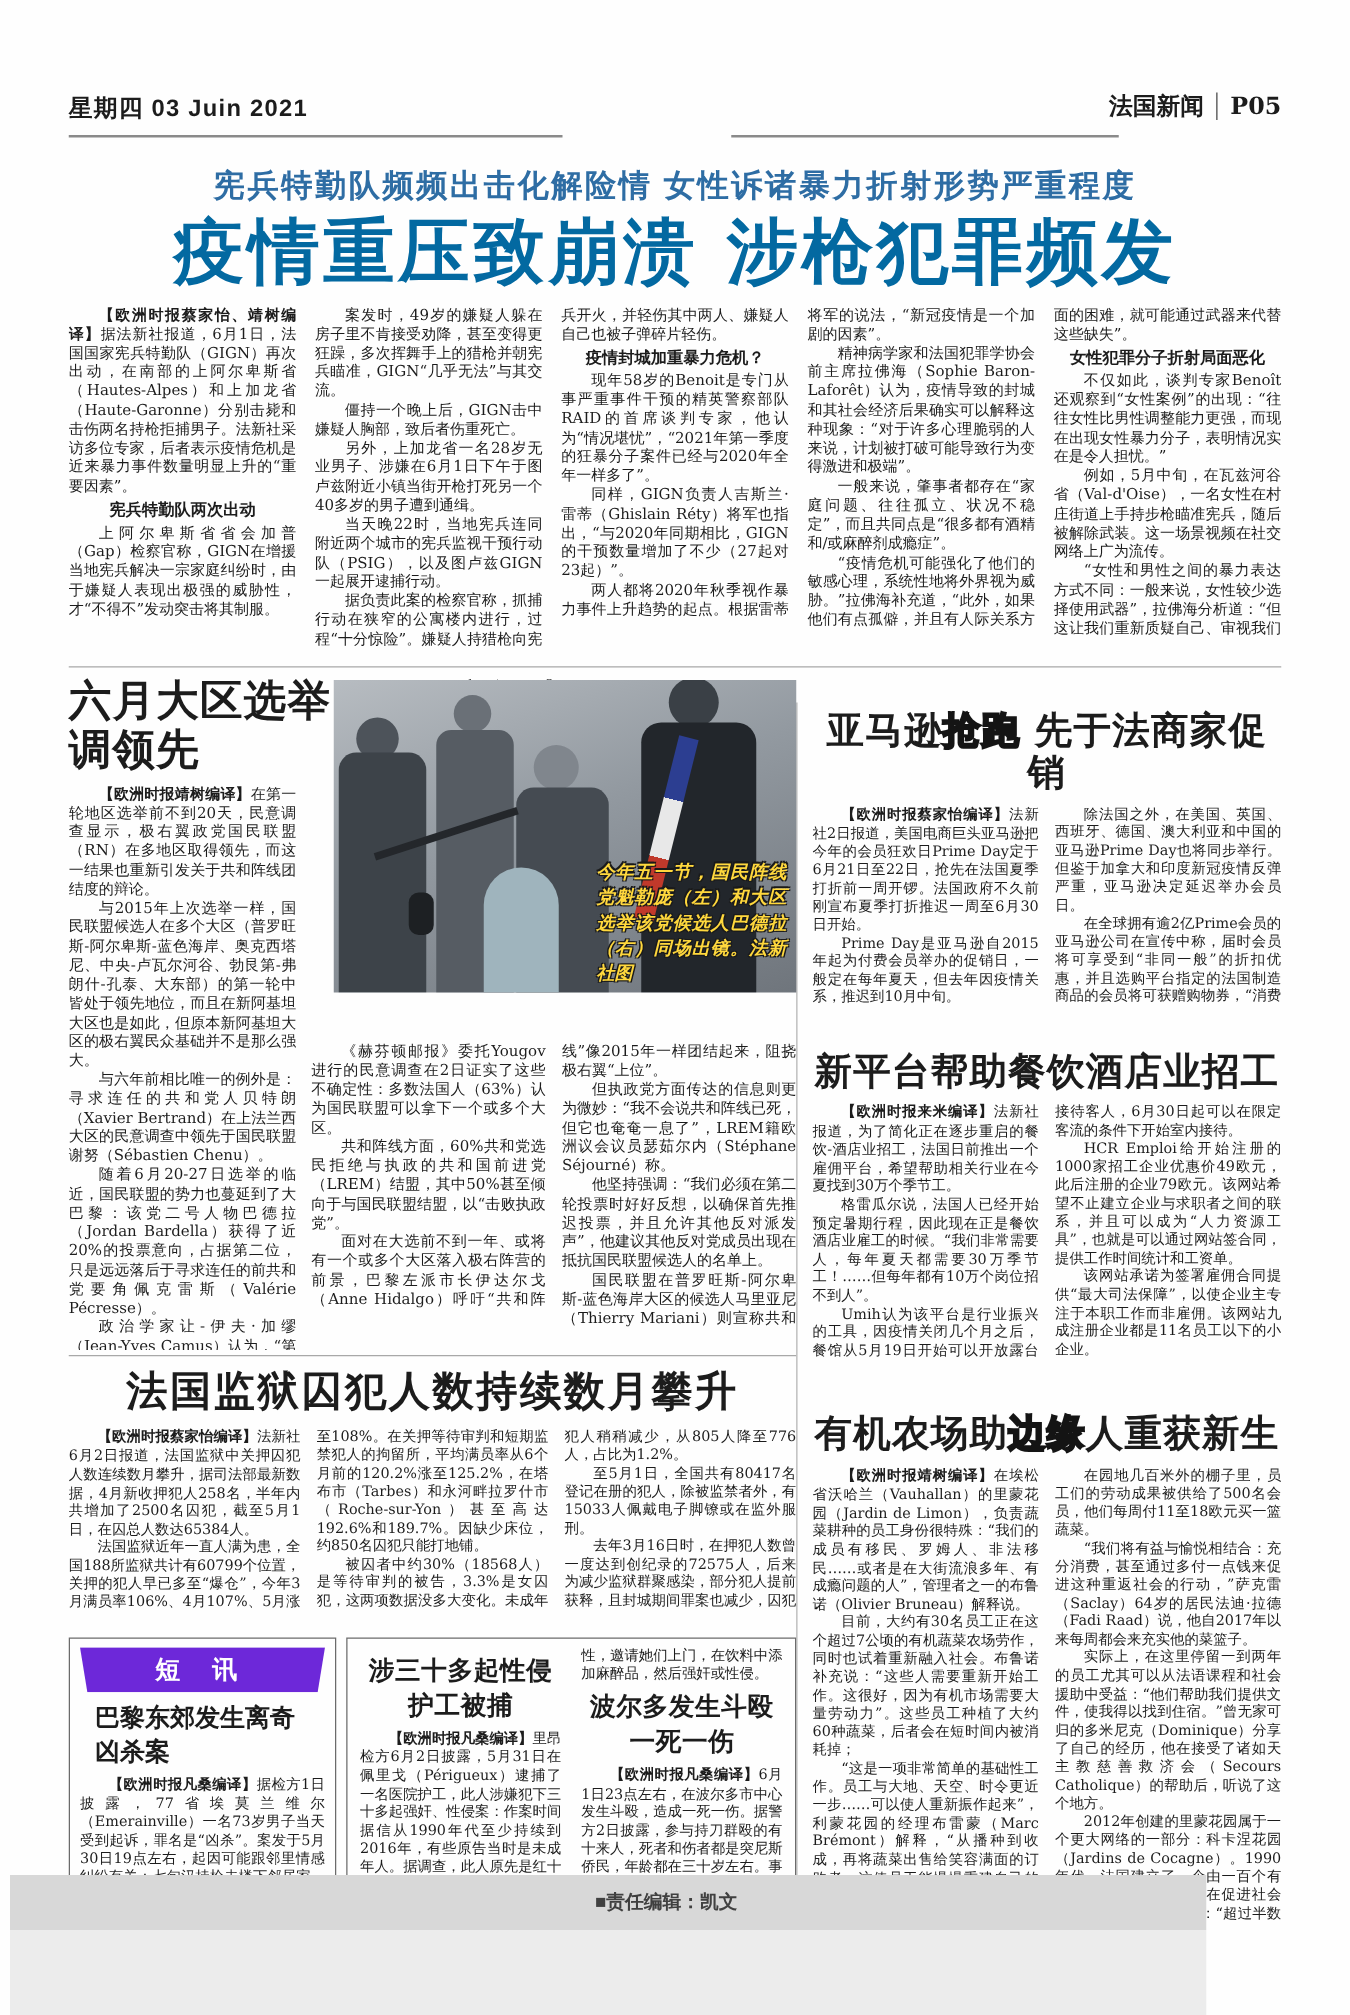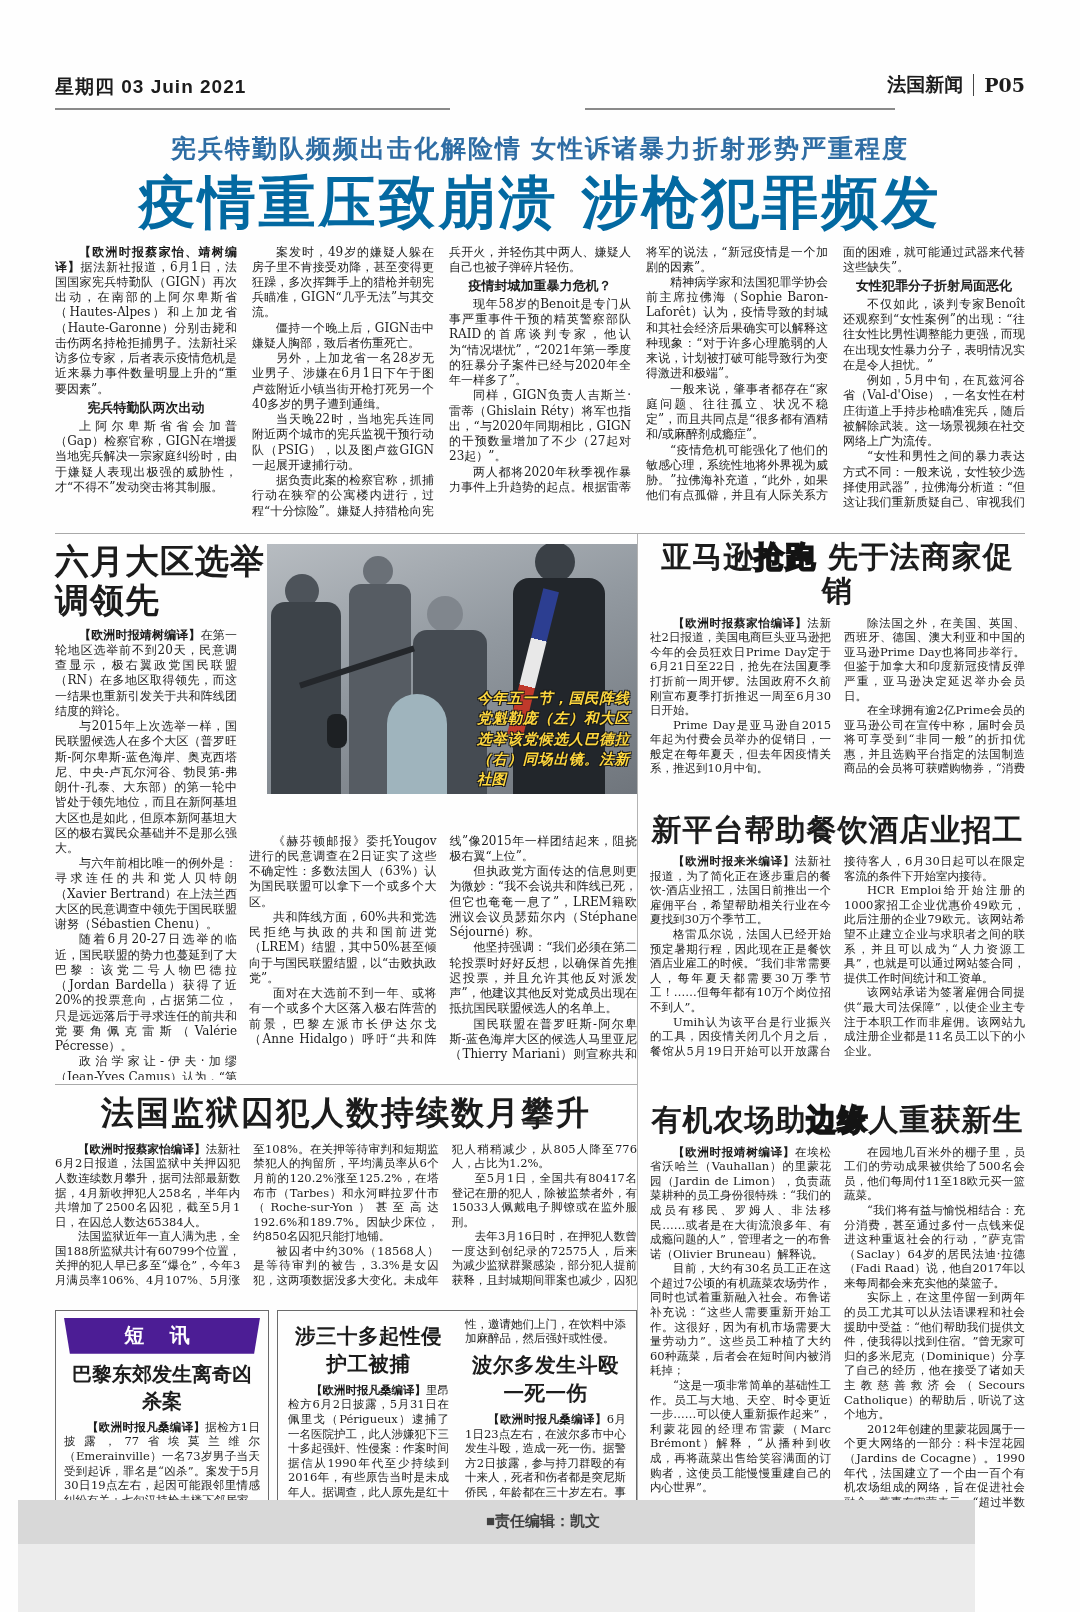--- a/index.html
+++ b/index.html
@@ -33,21 +33,21 @@
             font-family:"Liberation Sans",sans-serif; }
   .main-headline { text-align:center; color:#0369a1; font-size:57px; font-weight:900; letter-spacing:3px;
                    line-height:1.15; margin-top:4px; }
   .lead-body { margin-top:10px; height:280px; overflow:hidden; column-count:5; column-gap:15px; }
 
   .rule-full { border-top:1px solid #a8a8a8; margin-top:8px; }
 
   
   .main { display:flex; align-items:stretch; }
   .left-col { width:582px; }
-  .right-col { flex:1; border-left:1px solid #b3b3b3; padding-left:12px; }
+  .right-col { flex:1; border-left:1px solid #b3b3b3; padding-left:12px;margin-top:28px; }
 
   
   .election { position:relative; padding-top:8px; }
   .election-hl { font-size:34px; font-weight:900; letter-spacing:1px; width:465px; line-height:1.15; }
   .photo { position:absolute; top:10px; right:0; width:370px; height:250px; overflow:hidden;
            background:linear-gradient(160deg,#b7bcc1 0%,#9299a0 45%,#6f757c 100%); }
   .ph { position:absolute; }
   .ph-head { border-radius:50%; background:#4d535a; }
   .caption { position:absolute; right:8px; bottom:4px; width:152px; color:#ffd83d; font-weight:900;
              font-size:14.5px; line-height:1.4; text-align:justify; font-style:italic;
@@ -58,42 +58,42 @@
 
   
   .prison { margin-top:4px; border-top:1px solid #a8a8a8; padding-top:6px; }
   .prison-hl { text-align:center; font-size:33px; font-weight:900; letter-spacing:2px; }
   .prison-body { margin-top:6px; height:158px; overflow:hidden; column-count:3; column-gap:13px; }
   .prison-body .para, .crime-box .para, .brief-box .para, .right-col .para { font-size:11.5px; }
 
   
   .bottom-row { display:flex; gap:8px; margin-top:10px; height:236px; }
   .brief-box { width:214px; flex:none; border:1px solid #6b6b6b; padding:7px 8px; overflow:hidden; }
-  .brief-bar { background:#4c1d95; color:#fff; text-align:center; font-size:20px; font-weight:bold;
+  .brief-bar { background:#6d28d9; color:#fff; text-align:center; font-size:20px; font-weight:bold;
                letter-spacing:10px; padding:4px 0 5px; font-family:"Liberation Sans",sans-serif;
                clip-path:polygon(0 0,100% 0,97% 100%,3% 100%); }
-  .brief-hl { text-align:center; font-size:20px; font-weight:900; font-family:"Liberation Sans",sans-serif;
-              margin:7px 0 5px; }
+  .brief-hl { font-size:20px; font-weight:900; font-family:"Liberation Sans",sans-serif;
+              margin:7px 12px 5px; }
   .crime-box { flex:1; border:1px solid #6b6b6b; padding:6px 10px; column-count:2; column-gap:16px; overflow:hidden; }
   .sub-hl { text-align:center; font-size:20.5px; font-weight:900; font-family:"Liberation Sans",sans-serif;
             margin:5px 0 5px; letter-spacing:0.5px; }
 
   
   .rail-hl { text-align:center; font-size:30px; font-weight:900; letter-spacing:1px; line-height:1.15; }
   .hollow { color:#fff; -webkit-text-stroke:2px #141414; text-shadow:0 0 1px #141414; }
   .rail-body { margin-top:7px; overflow:hidden; column-count:2; column-gap:13px; }
   .amazon-hl { margin-top:6px; }
   .amazon-body { height:184px; }
   .platform-hl { margin-top:13px; }
   .platform-body { height:236px; }
   .farm-hl { margin-top:13px; }
   .farm-body { height:378px; }
 
   
-  .footer { position:absolute; left:18px; bottom:0; width:957px; }
+  .footer { position:absolute; left:8px; bottom:0; width:957px; }
   .footer-band1 { height:44px; background:#d8d8d8; }
   .editor { padding:12px 0 0 468px; font-size:15px; font-weight:bold; color:#404040;
             font-family:"Liberation Sans",sans-serif; }
   .footer-band2 { height:68px; background:#ececec; }
 </style>
 </head>
 <body>
 
 <div class="page">
 

